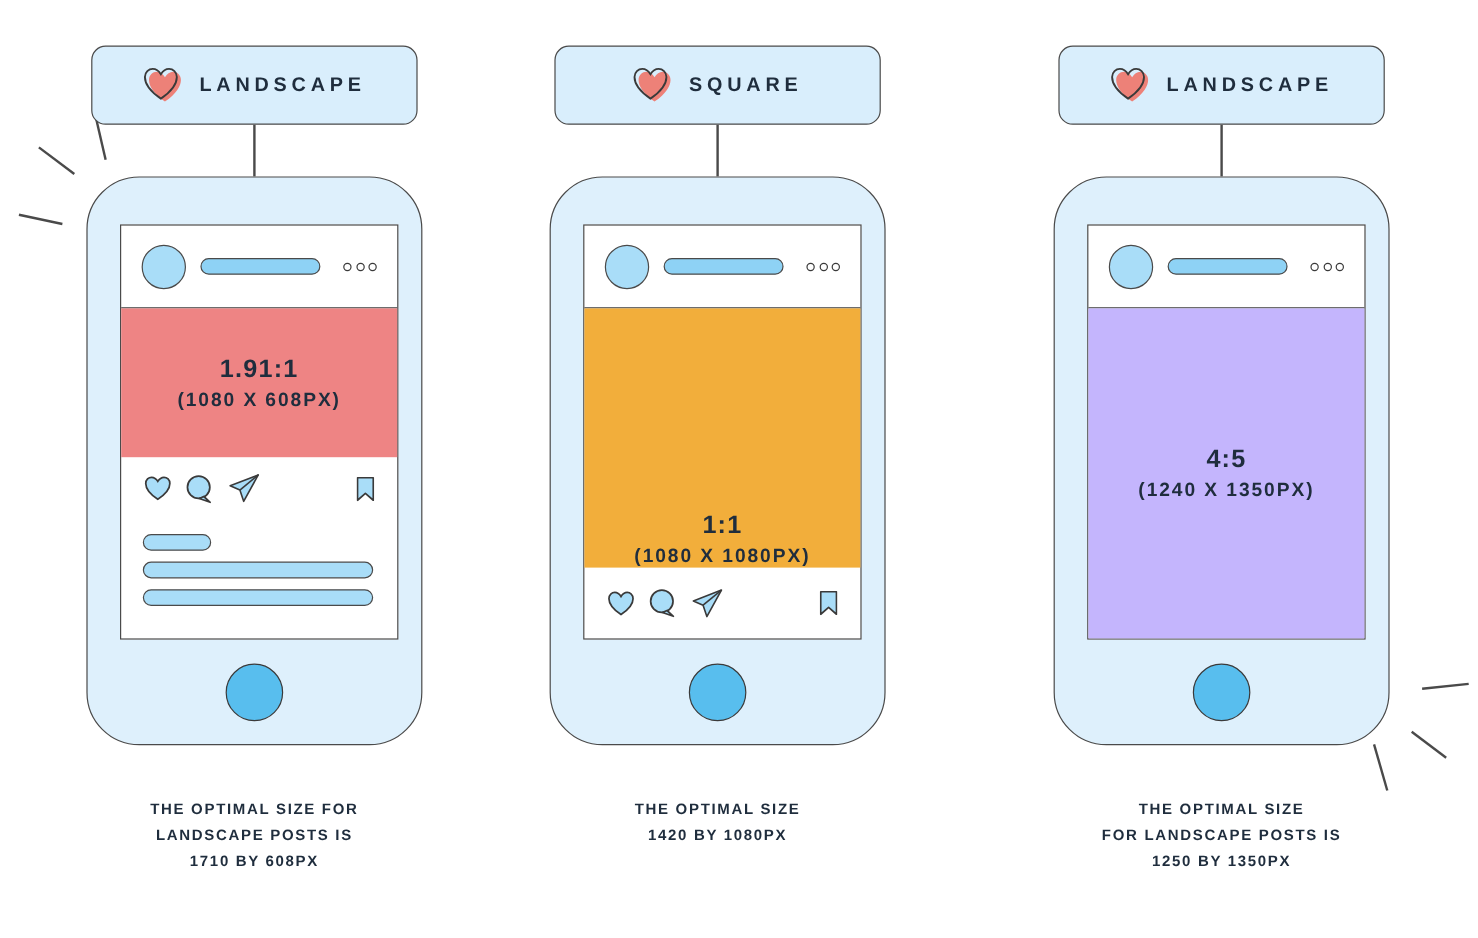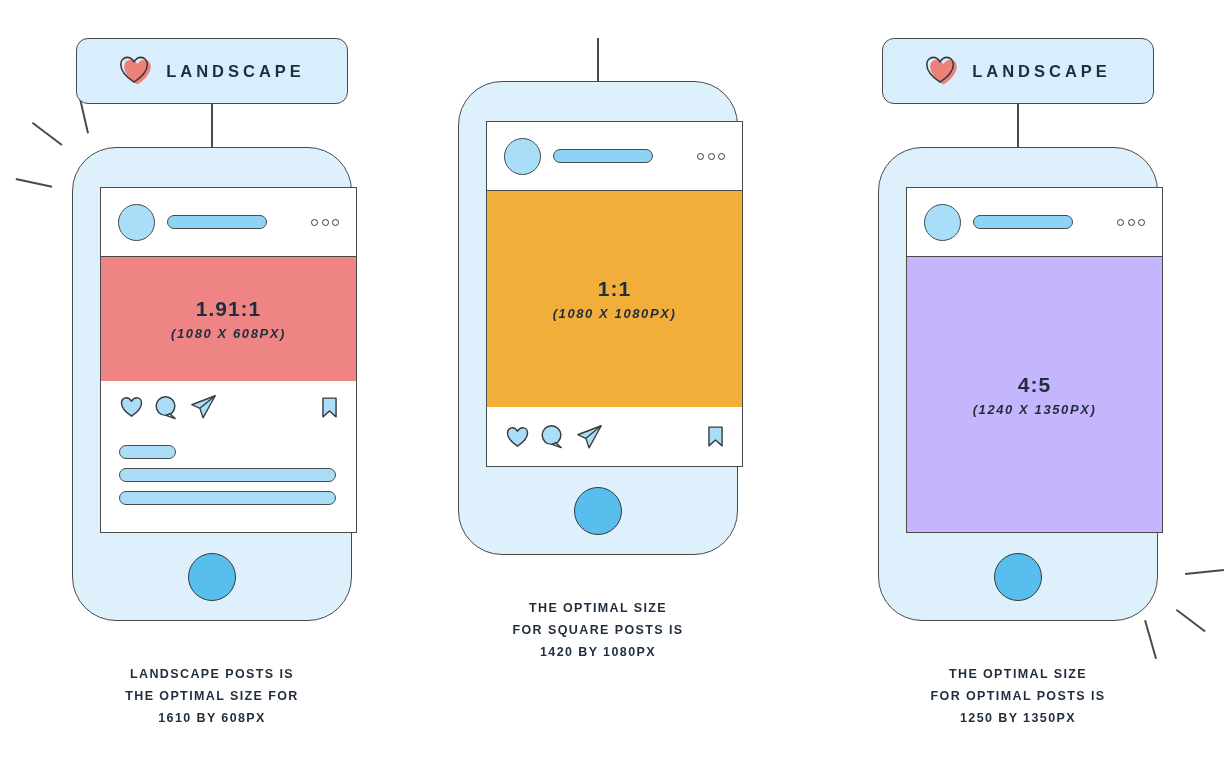--- a/index.html
+++ b/index.html
@@ -20,21 +20,21 @@
     font-size:16.5px; font-weight:800; letter-spacing:4px; color:#1f2d3d;
   }
   .connector { width:1.8px; height:43px; margin:0 auto; background:#4a4a4a; }
 
   
   .phone {
     position:relative; width:280px; height:474px;
     background:#def0fc; border:1.8px solid #4a4a4a; border-radius:44px;
   }
   .post-card {
-    position:absolute; left:27px; top:39px; width:257px; height:346px;
+    position:absolute; left:27px; top:39px; width:232px; height:346px;
     background:#ffffff; border:1.6px solid #4a4a4a;
     display:flex; flex-direction:column;
   }
   .post-header {
     height:69px; flex:0 0 69px; border-bottom:1.6px solid #4a4a4a;
     display:flex; align-items:center; padding:0 17px;
   }
   .avatar {
     width:37px; height:37px; border-radius:50%;
     background:#a9ddf8; border:1.6px solid #4a4a4a; flex:0 0 auto;
@@ -50,21 +50,21 @@
   }
 
   
   .post-media {
     display:flex; flex-direction:column; align-items:center; justify-content:center;
   }
   .col-landscape .post-media { height:124px; flex:0 0 124px; }
   .col-square .post-media { height:216px; flex:0 0 216px; }
   .col-portrait .post-media { flex:1; }
   .ratio { font-size:21px; font-weight:800; letter-spacing:1px; color:#1f2d3d; }
-  .dims  { font-size:13px; font-weight:700; letter-spacing:1.6px; color:#1f2d3d; margin-top:5px;font-style:italic; }
+  .dims  { font-size:16px; font-weight:700; letter-spacing:1.6px; color:#1f2d3d; margin-top:5px; }
 
   
   .action-row { display:flex; align-items:center; padding:0 19px; gap:11px; }
   .col-landscape .action-row { height:44px; flex:0 0 44px; margin-top:4px; }
   .col-square .action-row { flex:1; }
   .action-row .spacer { flex:1; }
   .action-row svg { display:block; }
 
   
   .text-lines { display:flex; flex-direction:column; gap:9px; padding:16px 20px 0 18px; }
@@ -150,40 +150,47 @@
         </div>
         <div class="text-lines">
           <span class="pill short"></span>
           <span class="pill long"></span>
           <span class="pill long"></span>
         </div>
       </div>
       <div class="home-button"></div>
     </div>
     <div class="caption">
+      <div>THE OPTIMAL SIZE FOR</div>
       <div>LANDSCAPE POSTS IS</div>
-      <div>THE OPTIMAL SIZE FOR</div>
-      <div>1610 BY 608PX</div>
+      <div>1710 BY 608PX</div>
     </div>
   </div>
 
   <div class="column col-square" style="left:458px;">
+    <div class="label-pill">
+      <svg width="34" height="32" viewBox="0 0 35 32">
+        <path d="M15.5 27.5 C5.5 20.8 1.8 13.8 1.8 9 C1.8 4.7 5.1 2 8.5 2 C11.3 2 13.8 3.8 15.5 6.6 C17.2 3.8 19.7 2 22.5 2 C25.9 2 29.2 4.7 29.2 9 C29.2 13.8 25.5 20.8 15.5 27.5 Z" transform="translate(3.5,2.5)" fill="#ed8178"></path>
+        <path d="M15.5 27.5 C5.5 20.8 1.8 13.8 1.8 9 C1.8 4.7 5.1 2 8.5 2 C11.3 2 13.8 3.8 15.5 6.6 C17.2 3.8 19.7 2 22.5 2 C25.9 2 29.2 4.7 29.2 9 C29.2 13.8 25.5 20.8 15.5 27.5 Z" fill="none" stroke="#3a3a3a" stroke-width="1.6"></path>
+      </svg>
+      <span class="label-text">SQUARE</span>
+    </div>
     <div class="connector"></div>
     <div class="phone">
       <div class="post-card">
         <div class="post-header">
           <span class="avatar"></span>
           <span class="name-bar"></span>
           <span class="dots">
               <i></i>
               <i></i>
               <i></i>
             </span>
         </div>
-        <div class="post-media" style="background-color: rgb(242, 174, 59);">
+        <div class="post-media" style="background-color: rgb(242, 174, 59); justify-content: flex-end;">
           <div class="ratio">1:1</div>
           <div class="dims">(1080 X 1080PX)</div>
         </div>
         <div class="action-row">
           <svg width="23" height="22" viewBox="0 0 24 23">
             <path d="M12 21 C4.5 16 1.5 10.8 1.5 7.2 C1.5 3.9 4 1.8 6.6 1.8 C8.8 1.8 10.7 3.2 12 5.4 C13.3 3.2 15.2 1.8 17.4 1.8 C20 1.8 22.5 3.9 22.5 7.2 C22.5 10.8 19.5 16 12 21 Z" fill="#a9ddf8" stroke="#3a3a3a" stroke-width="1.5"></path>
           </svg>
           <svg width="25" height="25" viewBox="0 0 26 26">
             <circle cx="12" cy="11.5" r="9.7" fill="#a9ddf8" stroke="#3a3a3a" stroke-width="1.5"></circle>
             <path d="M16.5 19.5 L22 24.5 L12.5 21.2 Z" fill="#a9ddf8" stroke="#3a3a3a" stroke-width="1.5" stroke-linejoin="round"></path>
@@ -195,21 +202,20 @@
           <span class="spacer"></span>
           <svg width="15" height="21" viewBox="0 0 16 22">
             <path d="M1 1 H15 V21 L8 14.8 L1 21 Z" fill="#a9ddf8" stroke="#3a3a3a" stroke-width="1.5" stroke-linejoin="round"></path>
           </svg>
         </div>
       </div>
       <div class="home-button"></div>
     </div>
     <div class="caption">
       <div>THE OPTIMAL SIZE</div>
-      <div>FOR SQUARE POSTS IS</div>
       <div>1420 BY 1080PX</div>
     </div>
   </div>
 
   <div class="column col-portrait" style="left:878px;">
     <div class="label-pill">
       <svg width="34" height="32" viewBox="0 0 35 32">
         <path d="M15.5 27.5 C5.5 20.8 1.8 13.8 1.8 9 C1.8 4.7 5.1 2 8.5 2 C11.3 2 13.8 3.8 15.5 6.6 C17.2 3.8 19.7 2 22.5 2 C25.9 2 29.2 4.7 29.2 9 C29.2 13.8 25.5 20.8 15.5 27.5 Z" transform="translate(3.5,2.5)" fill="#ed8178"></path>
         <path d="M15.5 27.5 C5.5 20.8 1.8 13.8 1.8 9 C1.8 4.7 5.1 2 8.5 2 C11.3 2 13.8 3.8 15.5 6.6 C17.2 3.8 19.7 2 22.5 2 C25.9 2 29.2 4.7 29.2 9 C29.2 13.8 25.5 20.8 15.5 27.5 Z" fill="none" stroke="#3a3a3a" stroke-width="1.6"></path>
       </svg>
@@ -229,18 +235,18 @@
         </div>
         <div class="post-media" style="background-color: #c4b5fd;">
           <div class="ratio">4:5</div>
           <div class="dims">(1240 X 1350PX)</div>
         </div>
       </div>
       <div class="home-button"></div>
     </div>
     <div class="caption">
       <div>THE OPTIMAL SIZE</div>
-      <div>FOR OPTIMAL POSTS IS</div>
+      <div>FOR LANDSCAPE POSTS IS</div>
       <div>1250 BY 1350PX</div>
     </div>
   </div>
 
 </div>
 
 </body></html>

